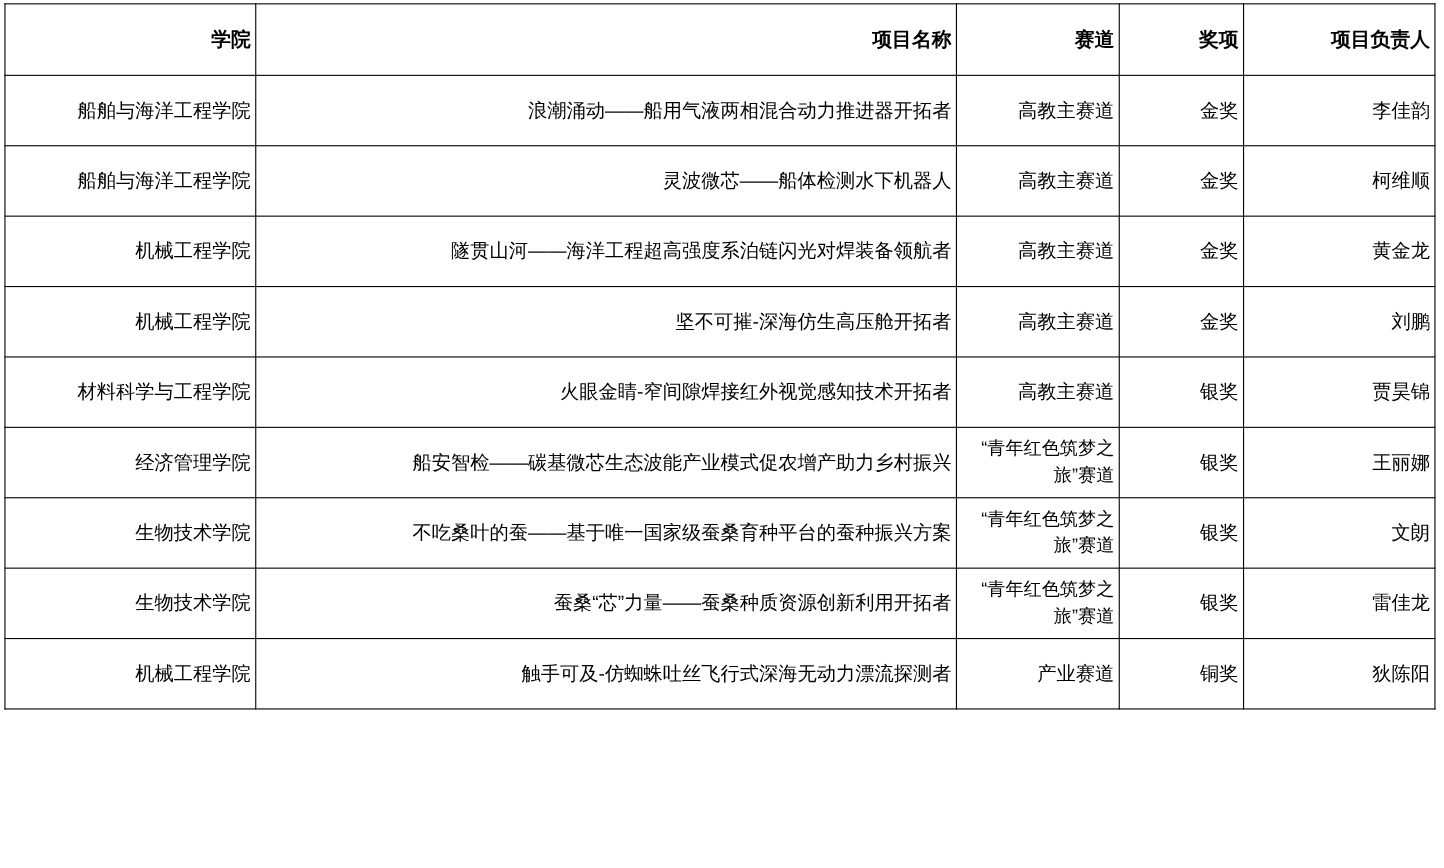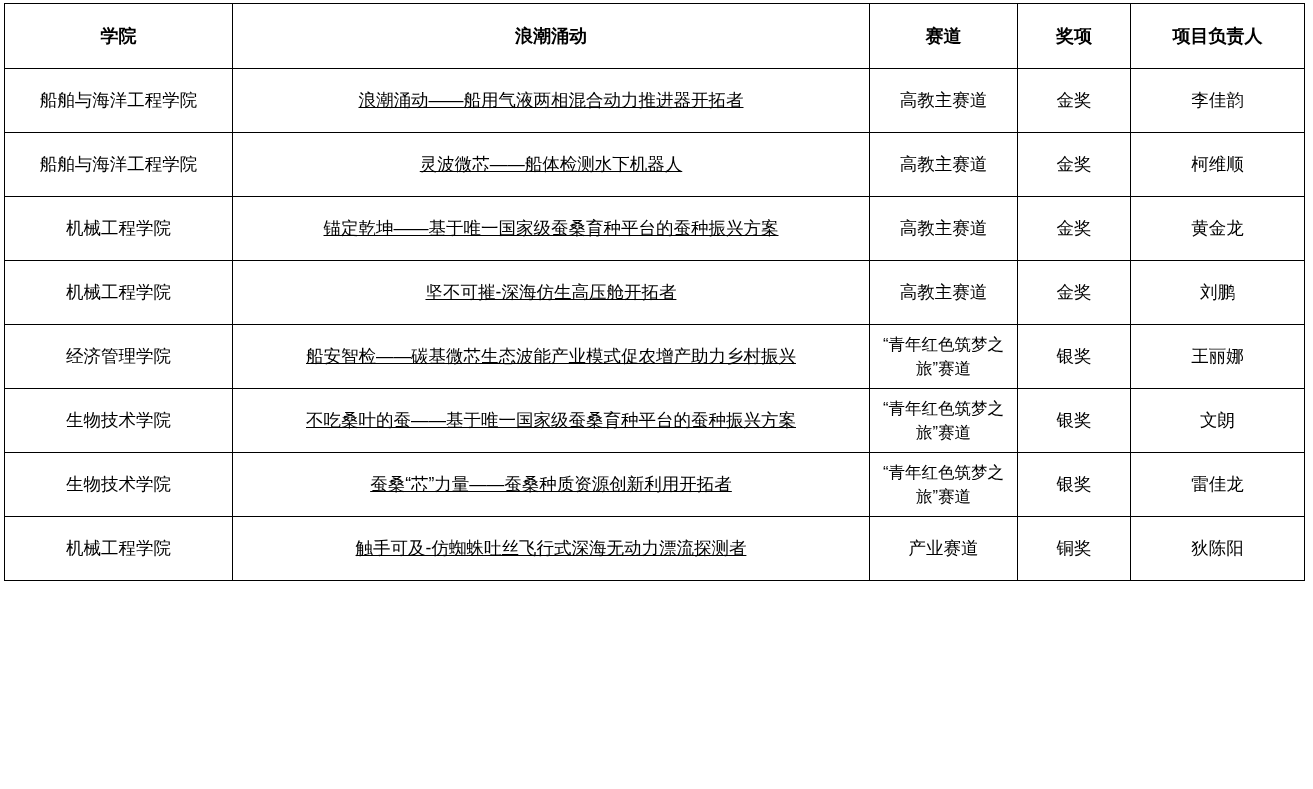--- a/index.html
+++ b/index.html
@@ -28,38 +28,37 @@
   }
   table.award-table col.c-college { width: 228px; }
   table.award-table col.c-project { width: 637px; }
   table.award-table col.c-track   { width: 148px; }
   table.award-table col.c-award   { width: 113px; }
   table.award-table col.c-leader  { width: 174px; }
 
   table.award-table th,
   table.award-table td {
     border: 1px solid #000000;
-    text-align: center;
+    text-align: right;
     vertical-align: middle;
     padding: 4px 4px;
     font-size: 17.5px;
     line-height: 1.45;
     font-weight: normal;
   }
   table.award-table thead th {
     font-weight: bold;
     height: 56px;
     font-size: 18px;
   }
   table.award-table tbody td {
     height: 55px;
   }
   td.project-cell {
     font-size: 17px;
-    text-decoration: underline;
   }
   td.track-cell.two-line {
     font-size: 16.5px;
     line-height: 1.4;
     margin-top: 16px;
   }
 </style>
 </head>
 <body>
 
@@ -68,21 +67,21 @@
     <colgroup>
       <col class="c-college">
       <col class="c-project">
       <col class="c-track">
       <col class="c-award">
       <col class="c-leader">
     </colgroup>
     <thead>
       <tr>
         <th>学院</th>
-        <th>浪潮涌动</th>
+        <th>项目名称</th>
         <th>赛道</th>
         <th>奖项</th>
         <th>项目负责人</th>
       </tr>
     </thead>
     <tbody id="table-body">
         <tr>
           <td>船舶与海洋工程学院</td>
           <td class="project-cell">浪潮涌动——船用气液两相混合动力推进器开拓者</td>
           <td class="track-cell">高教主赛道</td>
@@ -91,31 +90,38 @@
         </tr>
         <tr>
           <td>船舶与海洋工程学院</td>
           <td class="project-cell">灵波微芯——船体检测水下机器人</td>
           <td class="track-cell">高教主赛道</td>
           <td>金奖</td>
           <td>柯维顺</td>
         </tr>
         <tr>
           <td>机械工程学院</td>
-          <td class="project-cell">锚定乾坤——基于唯一国家级蚕桑育种平台的蚕种振兴方案</td>
+          <td class="project-cell">隧贯山河——海洋工程超高强度系泊链闪光对焊装备领航者</td>
           <td class="track-cell">高教主赛道</td>
           <td>金奖</td>
           <td>黄金龙</td>
         </tr>
         <tr>
           <td>机械工程学院</td>
           <td class="project-cell">坚不可摧-深海仿生高压舱开拓者</td>
           <td class="track-cell">高教主赛道</td>
           <td>金奖</td>
           <td>刘鹏</td>
+        </tr>
+        <tr>
+          <td>材料科学与工程学院</td>
+          <td class="project-cell">火眼金睛-窄间隙焊接红外视觉感知技术开拓者</td>
+          <td class="track-cell">高教主赛道</td>
+          <td>银奖</td>
+          <td>贾昊锦</td>
         </tr>
         <tr>
           <td>经济管理学院</td>
           <td class="project-cell">船安智检——碳基微芯生态波能产业模式促农增产助力乡村振兴</td>
           <td class="track-cell two-line">“青年红色筑梦之旅”赛道</td>
           <td>银奖</td>
           <td>王丽娜</td>
         </tr>
         <tr>
           <td>生物技术学院</td>

